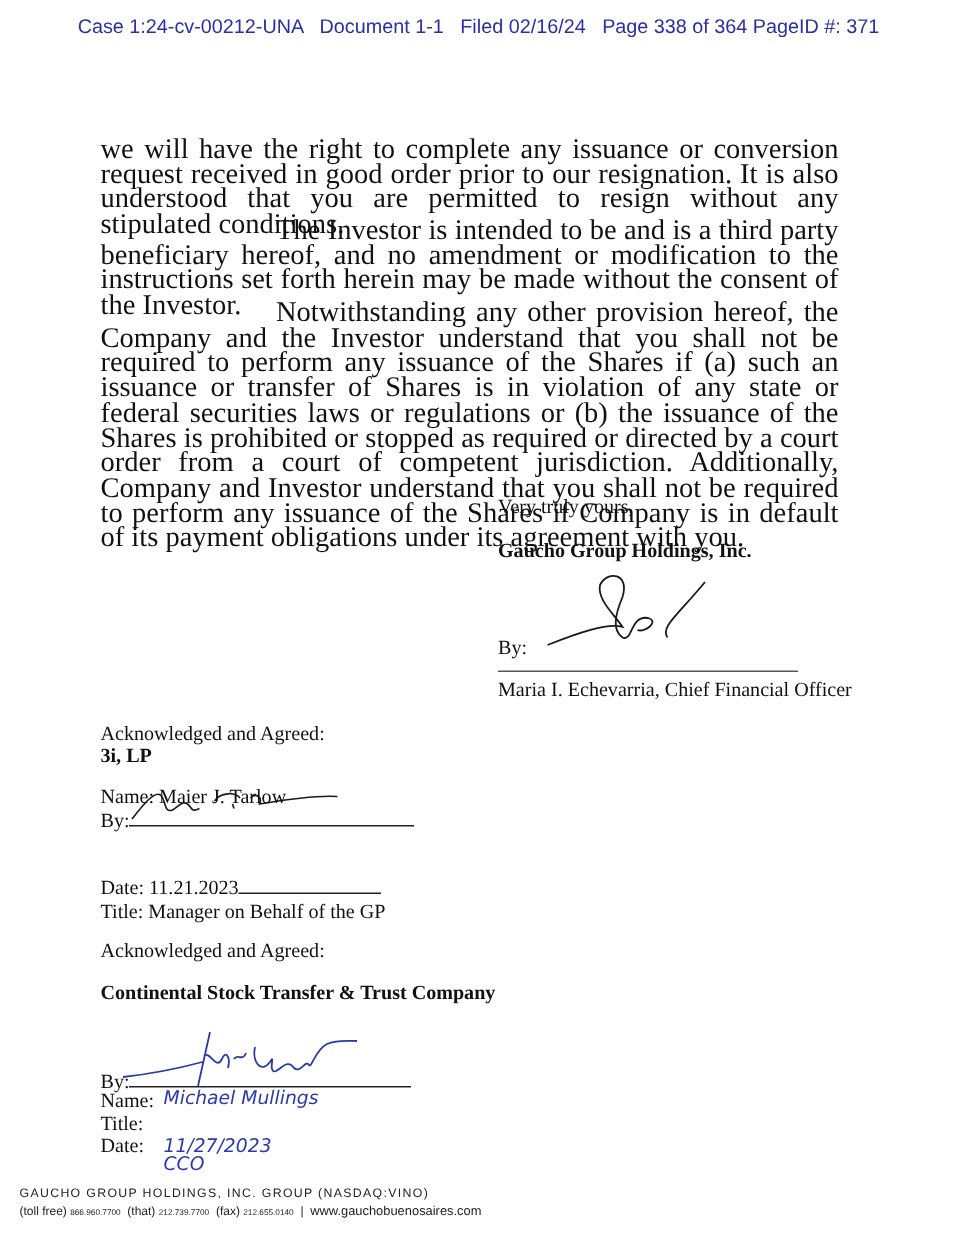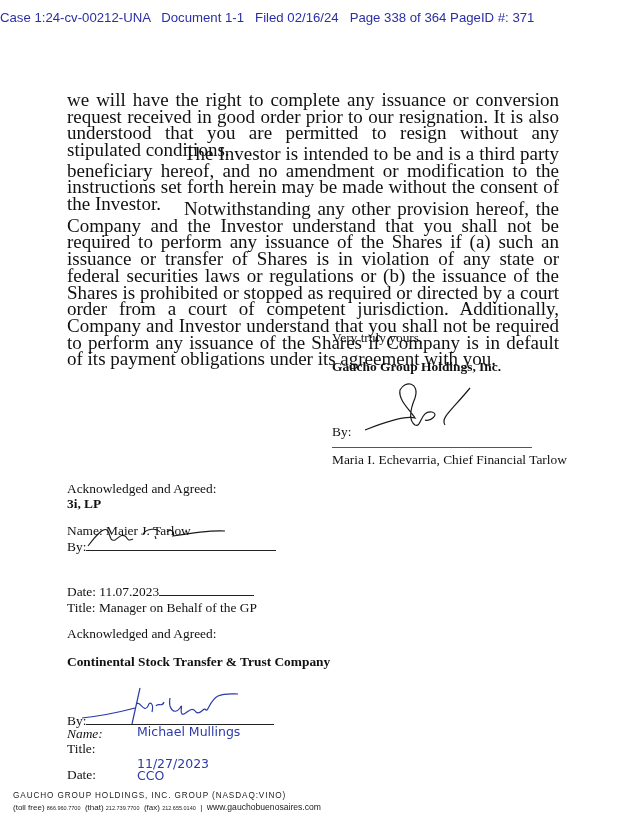--- a/index.html
+++ b/index.html
@@ -1,26 +1,26 @@
 <!DOCTYPE html>
 <html><head>
 <meta charset="utf-8">
 <style>
   html, body { margin: 0; padding: 0; background: #ffffff; }
   body { width: 638px; height: 825px; position: relative; overflow: hidden;
          font-family: "Liberation Serif", serif; color: #111; }
-  .header { position: absolute; top: 10px; left: 0; width: 638px; 
+  .header { position: absolute; top: 10px; left: 0; width: 638px; text-align: center;
             font-family: "Liberation Sans", sans-serif; font-size: 13.2px; color: #2b2fa6; white-space: pre; }
   .para { position: absolute; left: 67px; width: 492px; font-size: 19px; line-height: 16.7px;
           text-align: justify; text-align-last: left; margin-top: 16px; }
   .indent { text-indent: 117px; }
   .abs { position: absolute; font-size: 13.4px; line-height: 16px; white-space: nowrap; }
   .bold { font-weight: bold; text-align: right; }
   .uline { display: inline-block; border-bottom: 1px solid #222; height: 12px; vertical-align: baseline; }
-  .hand { font-family: "DejaVu Sans", sans-serif; color: #2b3aa8; font-size: 12.5px; margin-left: 28px; }
+  .hand { font-family: "DejaVu Sans", sans-serif; color: #2b3aa8; font-style: italic; font-size: 12.5px; }
   svg.sig { position: absolute; overflow: visible; }
   .footer1 { position: absolute; left: 13px; top: 791px; font-family: "Liberation Sans", sans-serif;
              font-size: 8.2px; letter-spacing: 0.9px; color: #222; white-space: nowrap; }
   .footer2 { position: absolute; left: 13px; top: 802px; font-family: "Liberation Sans", sans-serif;
              font-size: 8px; color: #222; white-space: nowrap; }
   .footer2 .small { font-size: 5.5px; }
   .footer2 .web { font-weight: normal; font-size: 8.6px; }
 </style>
 </head>
 <body>
@@ -31,49 +31,49 @@
 <div class="para indent" style="top:130px;">The Investor is intended to be and is a third party beneficiary hereof, and no amendment or modification to the instructions set forth herein may be made without the consent of the Investor.</div>
 <div class="para indent" style="top:185px;">Notwithstanding any other provision hereof, the Company and the Investor understand that you shall not be required to perform any issuance of the Shares if (a) such an issuance or transfer of Shares is in violation of any state or federal securities laws or regulations or (b) the issuance of the Shares is prohibited or stopped as required or directed by a court order from a court of competent jurisdiction. Additionally, Company and Investor understand that you shall not be required to perform any issuance of the Shares if Company is in default of its payment obligations under its agreement with you.</div>
 
 <div class="abs" style="left:332px; top:330px;">Very truly yours,</div>
 <div class="abs bold" style="left:332px; top:359px;">Gaucho Group Holdings, Inc.</div>
 <svg class="sig" style="left:360px; top:380px;" width="120" height="60">
   <path d="M5,50 C25,42 45,35 55,38 C50,30 38,20 40,10 C45,0 60,2 55,18 C50,30 48,40 55,45 C62,48 60,30 72,32 C80,34 70,42 65,40 M85,45 C80,38 92,30 110,8" fill="none" stroke="#1a1a1a" stroke-width="1.2"></path>
 </svg>
 <div class="abs" style="left:332px; top:424px;">By:</div>
 <div style="position:absolute; left:332px; top:447px; width:200px; border-top:1px solid #555;"></div>
-<div class="abs" style="left:332px; top:452px;">Maria I. Echevarria, Chief Financial Tarlow</div>
+<div class="abs" style="left:332px; top:452px;">Maria I. Echevarria, Chief Financial Officer</div>
 
 <div class="abs" style="left:67px; top:481px;">Acknowledged and Agreed:</div>
 <div class="abs bold" style="left:67px; top:496px;">3i, LP</div>
 <svg class="sig" style="left:85px; top:522px;" width="150" height="30">
   <path d="M3,24 C10,15 18,5 22,8 C26,12 24,20 30,18 C35,15 36,12 40,14 C43,16 42,20 48,17 M58,12 C62,6 72,6 75,10 M70,14 L71,17 M82,10 C86,6 90,10 88,14 C100,12 125,8 140,9" fill="none" stroke="#1a1a1a" stroke-width="1.1"></path>
 </svg>
 <div class="abs" style="left:67px; top:538px;">
   <span>By:</span><span class="uline" style="width:190px;"></span>
 </div>
 <div class="abs" style="left:67px; top:523px;">Name: Maier J. Tarlow</div>
 <div class="abs" style="left:67px; top:568px;margin-top:32px;">Title: Manager on Behalf of the GP</div>
 <div class="abs" style="left:67px; top:583px;">
-  <span>Date: 11.07.2023</span><span class="uline" style="width:95px;"></span>
+  <span>Date: 11.21.2023</span><span class="uline" style="width:95px;"></span>
 </div>
 
 <div class="abs" style="left:67px; top:626px;">Acknowledged and Agreed:</div>
 <div class="abs bold" style="left:67px; top:654px;">Continental Stock Transfer &amp; Trust Company</div>
 <svg class="sig" style="left:80px; top:686px;" width="160" height="44">
   <path d="M2,32 C20,30 40,26 55,22 M60,2 L52,38 M56,18 C60,14 64,28 68,20 C70,14 74,18 72,26 M76,20 C78,16 82,22 84,16 M90,12 C88,22 94,30 100,22 C104,15 98,30 104,28 C108,26 112,20 116,26 C120,30 124,20 126,24 C128,26 130,14 138,10 C145,7 152,8 158,8" fill="none" stroke="#2b3aa8" stroke-width="1.2"></path>
 </svg>
 <div class="abs" style="left:67px; top:712px;">
   <span>By:</span><span class="uline" style="width:188px;"></span>
 </div>
-<div class="abs" style="left:67px; top:726px;font-style:italic;">Name:</div>
+<div class="abs" style="left:67px; top:726px;">Name:</div>
 <div class="abs hand" style="left:109px; top:724px;">Michael Mullings</div>
 <div class="abs" style="left:67px; top:741px;">Title:</div>
 <div class="abs hand" style="left:109px; top:768px;text-align:right;">CCO</div>
-<div class="abs" style="left:67px; top:756px;margin-top:11px;">Date:</div>
+<div class="abs" style="left:67px; top:756px;">Date:</div>
 <div class="abs hand" style="left:109px; top:756px;">11/27/2023</div>
 
 <div class="footer1">GAUCHO GROUP HOLDINGS, INC. GROUP (NASDAQ:VINO)</div>
 <div class="footer2">
   <span>(toll free)</span>
   <span class="small">866.960.7700</span>
   &nbsp;<span>(that)</span>
   <span class="small">212.739.7700</span>
   &nbsp;<span>(fax)</span>
   <span class="small">212.655.0140</span>

